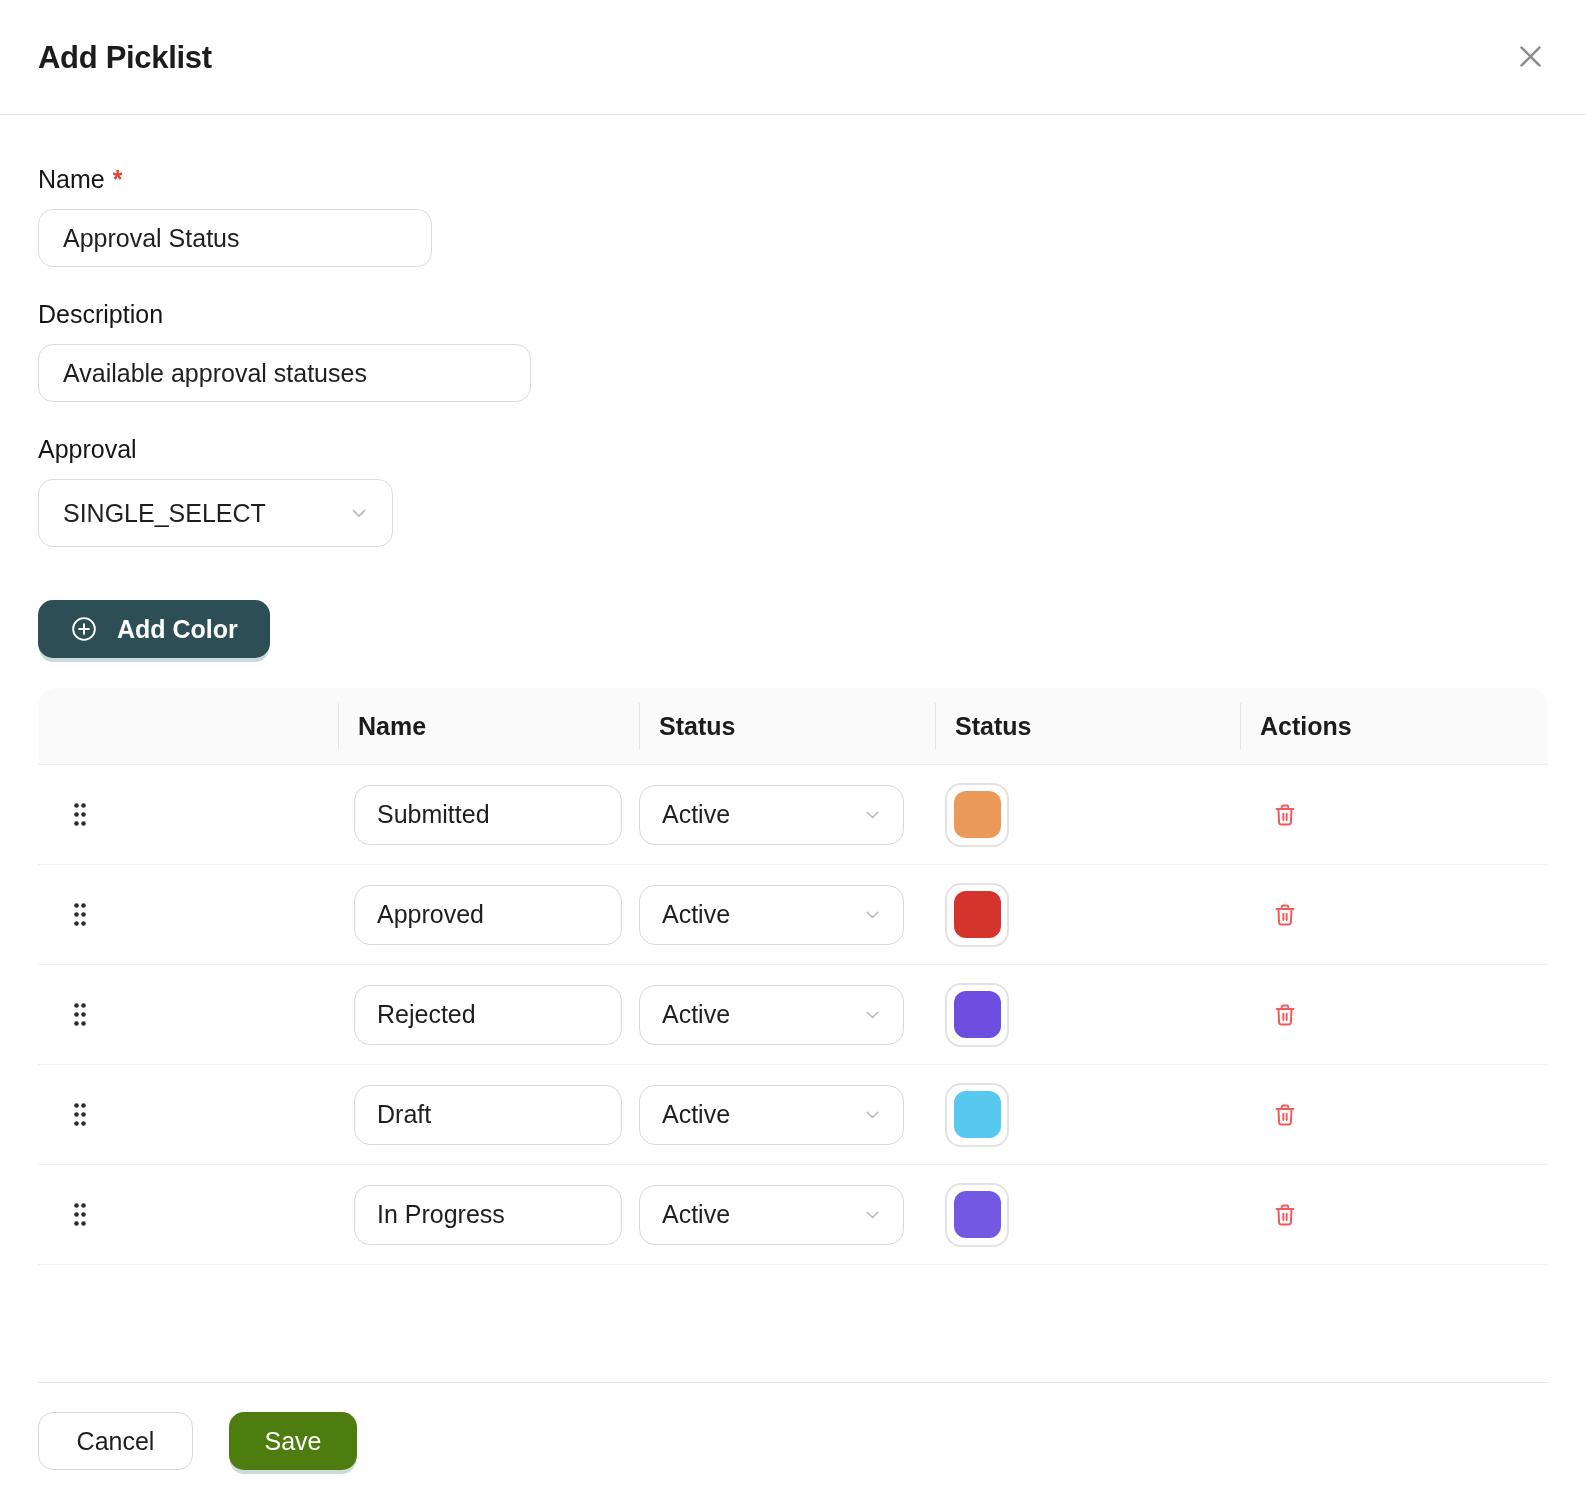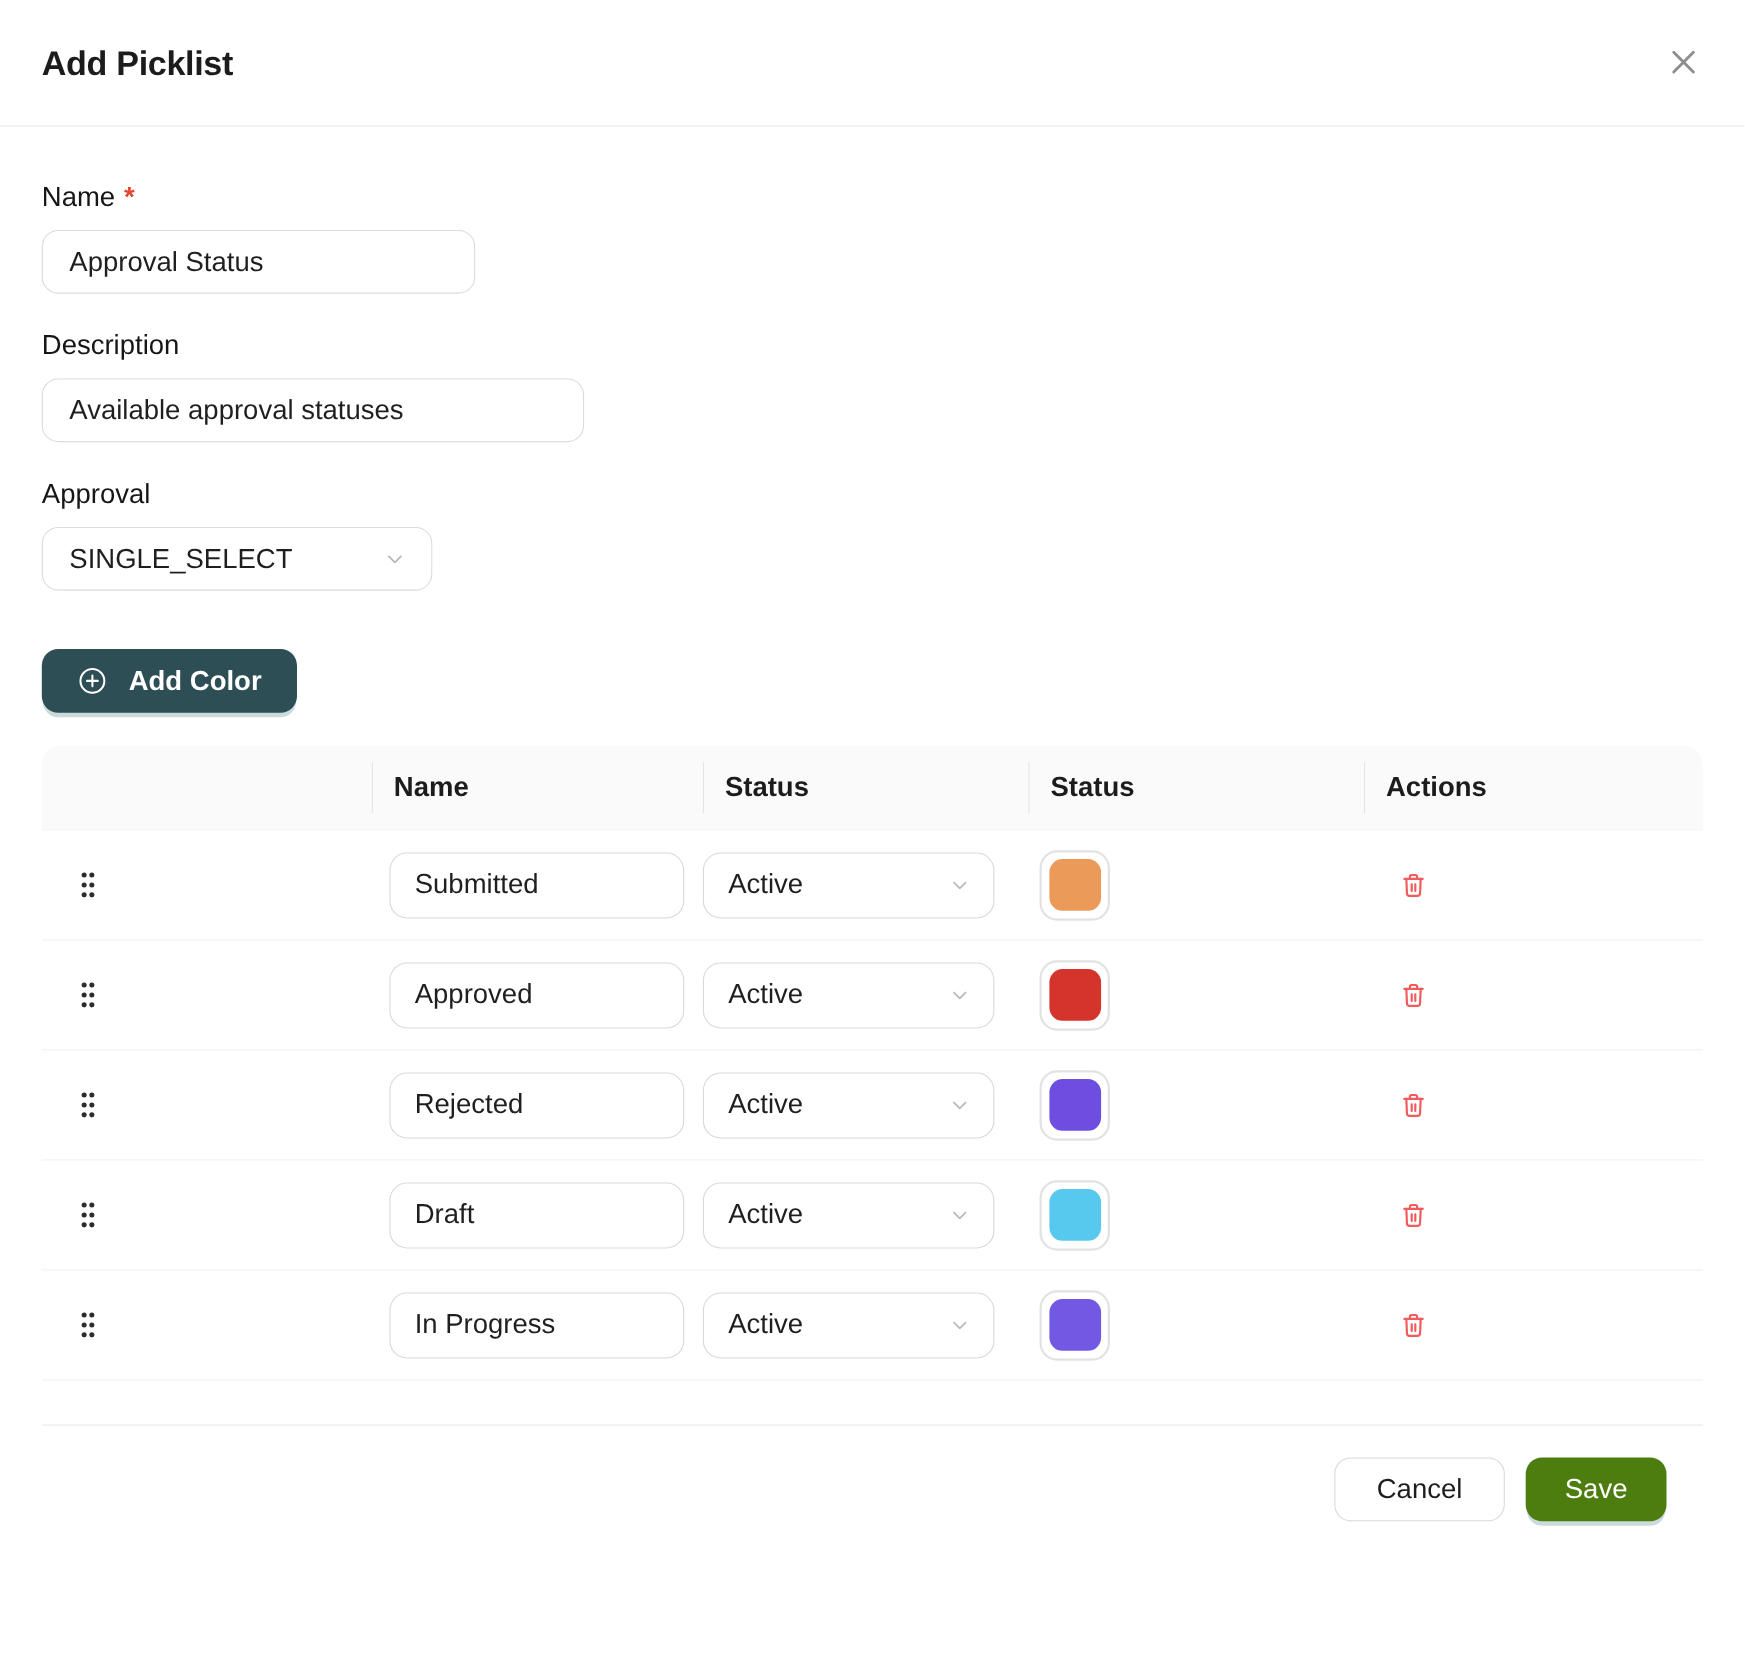--- a/index.html
+++ b/index.html
@@ -60,21 +60,21 @@
     border-radius: 15px;
     padding: 0 24px;
     font-size: 25px;
     font-family: inherit;
     color: #1f1f1f;
     background: #fff;
     outline: none;
     width: 100%;
   }
   .select-box {
-    height: 58px;
+    height: 68px;
     border: 1px solid #dcdcdc;
     border-radius: 15px;
     padding: 0 22px 0 24px;
     font-size: 25px;
     color: #1f1f1f;
     background: #fff;
     display: flex;
     align-items: center;
     justify-content: space-between;
     cursor: pointer;
@@ -194,26 +194,27 @@
     width: 42px; height: 42px;
     background: none; border: none;
     display: flex; align-items: center; justify-content: center;
     cursor: pointer;
     color: #f15b5b;
   }
 
   
   .modal-footer {
     position: absolute;
-    top: 1295px; left: 38px; right: 38px;
+    top: 1382px; left: 38px; right: 38px;
     border-top: 1px solid #e8e8e8;
     display: flex;
-    justify-content: flex-end;
+    justify-content: flex-start;
     align-items: flex-start;
     padding: 29px 33px 0 0;
+    gap: 17px;
   }
   .cancel-btn {
     width: 155px; height: 58px;
     background: #ffffff;
     border: 1.5px solid #d9d9d9;
     border-radius: 15px;
     font-size: 25px;
     font-family: inherit;
     color: #1d1d1f;
     cursor: pointer;

